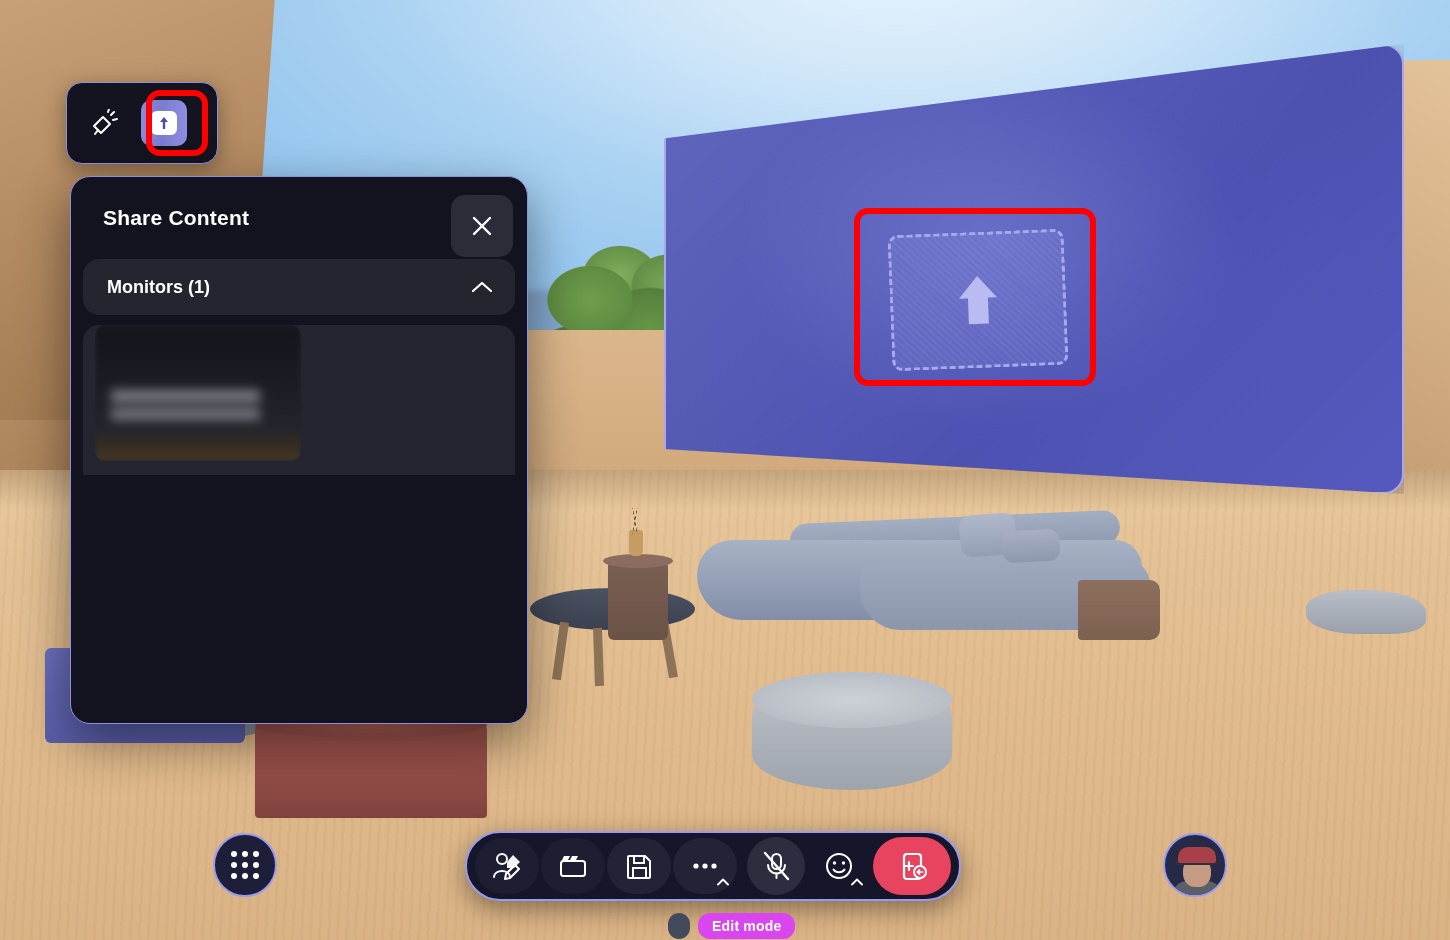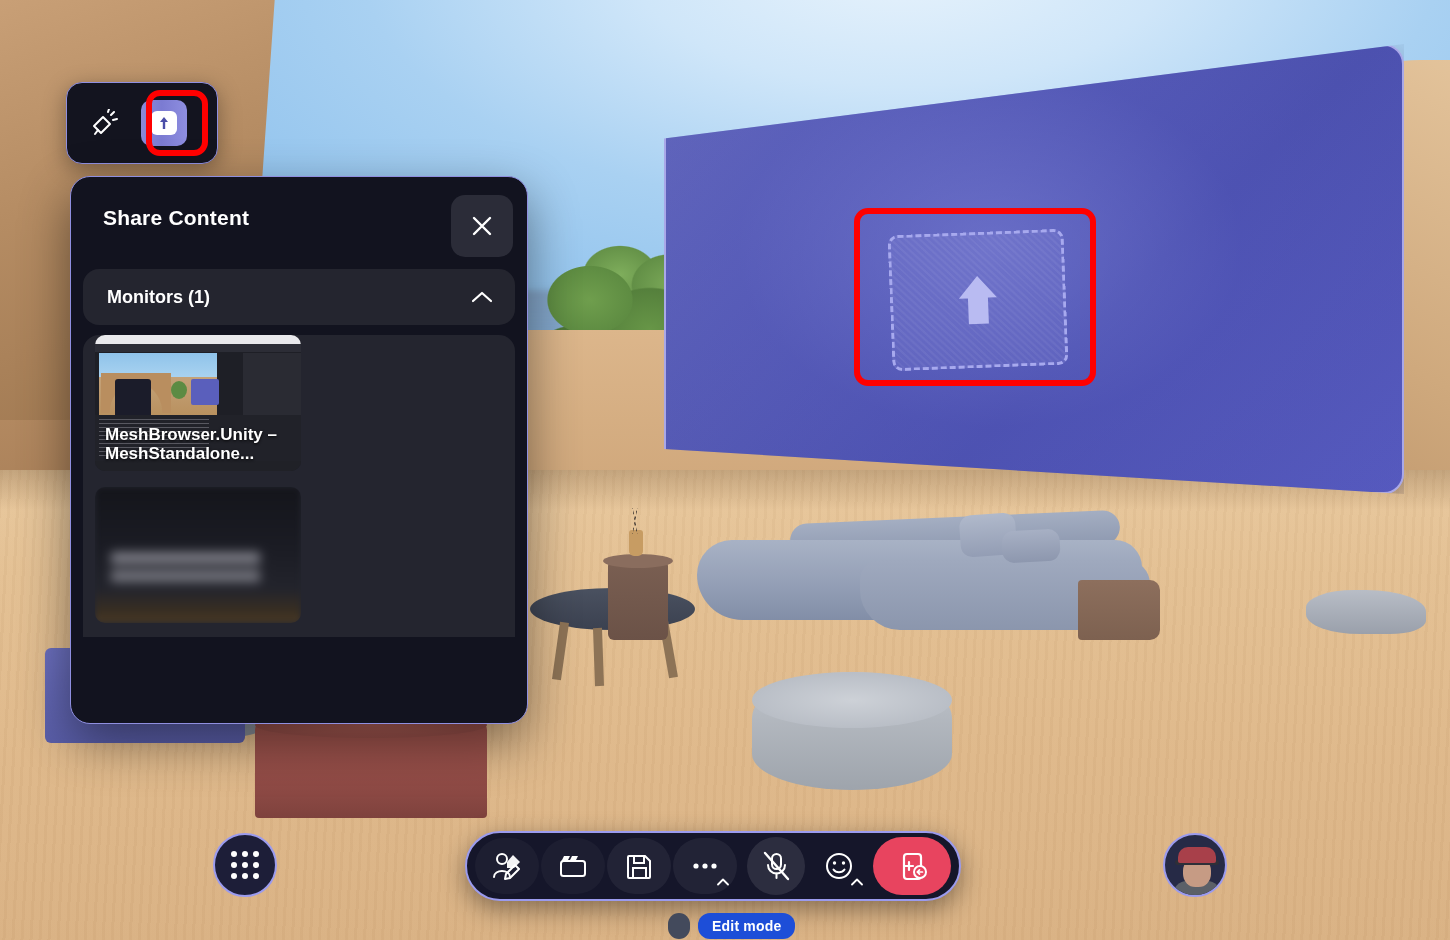--- a/index.html
+++ b/index.html
@@ -251,21 +251,21 @@
     color: #fff; font-size: 21px; font-weight: bold; letter-spacing: .2px;
   }
   .close-btn {
     position: absolute; right: 14px; top: 18px;
     width: 62px; height: 62px; border-radius: 14px;
     background: #2b2c38; border: none; cursor: pointer;
     display: flex; align-items: center; justify-content: center;
   }
   .panel-scroll {
     position: absolute; left: 0; right: 0; top: 82px; bottom: 0;
-    padding: 0 12px; overflow: hidden; margin-top: 10px;
+    padding: 0 12px; overflow: hidden;
   }
   .section {
     background: #24252f; border-radius: 16px; margin-bottom: 10px;
     position: relative; overflow: hidden;
   }
   .section.second { border-radius: 16px 16px 0 0; }
   .section-head {
     height: 56px; display: flex; align-items: center; justify-content: space-between;
     padding: 0 22px 0 24px; cursor: pointer;
   }
@@ -357,21 +357,21 @@
     position: absolute; right: 8px; bottom: 8px; width: 12px; height: 8px;
   }
   .separator { width: 6px; }
 
   .edit-mode {
     position: absolute; left: 668px; top: 913px;
     display: flex; align-items: center; gap: 8px;
   }
   .edit-dot { width: 22px; height: 26px; border-radius: 11px; background: #434a5c; }
   .edit-pill {
-    background: #1d4ed8; color: #ffffff; font-size: 14px; font-weight: bold;
+    background: #d946ef; color: #ffffff; font-size: 14px; font-weight: bold;
     padding: 5px 14px; border-radius: 12px; letter-spacing: .2px;
   }
   .avatar-btn {
     position: absolute; left: 1163px; top: 833px;
     width: 64px; height: 64px; border-radius: 50%;
     border: 2px solid #9b9bee; overflow: hidden; cursor: pointer;
     background: #262a46;
   }
   .av-face { position:absolute; left:18px; top:22px; width:28px; height:30px; background:#c69b84; border-radius:46% 46% 44% 44%; }
   .av-cap  { position:absolute; left:13px; top:12px; width:38px; height:16px; background:#a8404a; border-radius:10px 10px 2px 2px; }
@@ -460,37 +460,20 @@
           <svg class="chev" viewBox="0 0 22 14">
             <path d="M2 11 L11 3 L20 11" fill="none" stroke="#ffffff" stroke-width="2.2" stroke-linecap="round" stroke-linejoin="round"></path>
           </svg>
         </div>
         <div class="scrollbar-track"></div>
         <div class="scrollbar-thumb"></div>
       </div>
 
       <div class="section second">
         <div class="thumb-grid">
-          <div class="thumb">
-            <div class="shot">
-              <div class="shot-topbar"></div>
-                <div class="shot-topbar2"></div>
-              <div class="shot-scene">
-                  <div class="shot-arch"></div>
-                  <div class="shot-tree"></div>
-                  <div class="shot-board"></div>
-                  <div class="shot-panel"></div>
-                </div>
-              <div class="shot-right"></div>
-              <div class="shot-bottom"></div>
-                <div class="shot-lines"></div>
-              <div class="shot-taskbar"></div>
-            </div>
-            <span class="thumb-label">MeshBrowser.Unity – MeshStandalone...</span>
-          </div>
           <div class="thumb blurred">
             <div class="blur-shot"></div>
             <span class="thumb-label"></span>
           </div>
         </div>
       </div>
 
     </div>
   </div>
 

